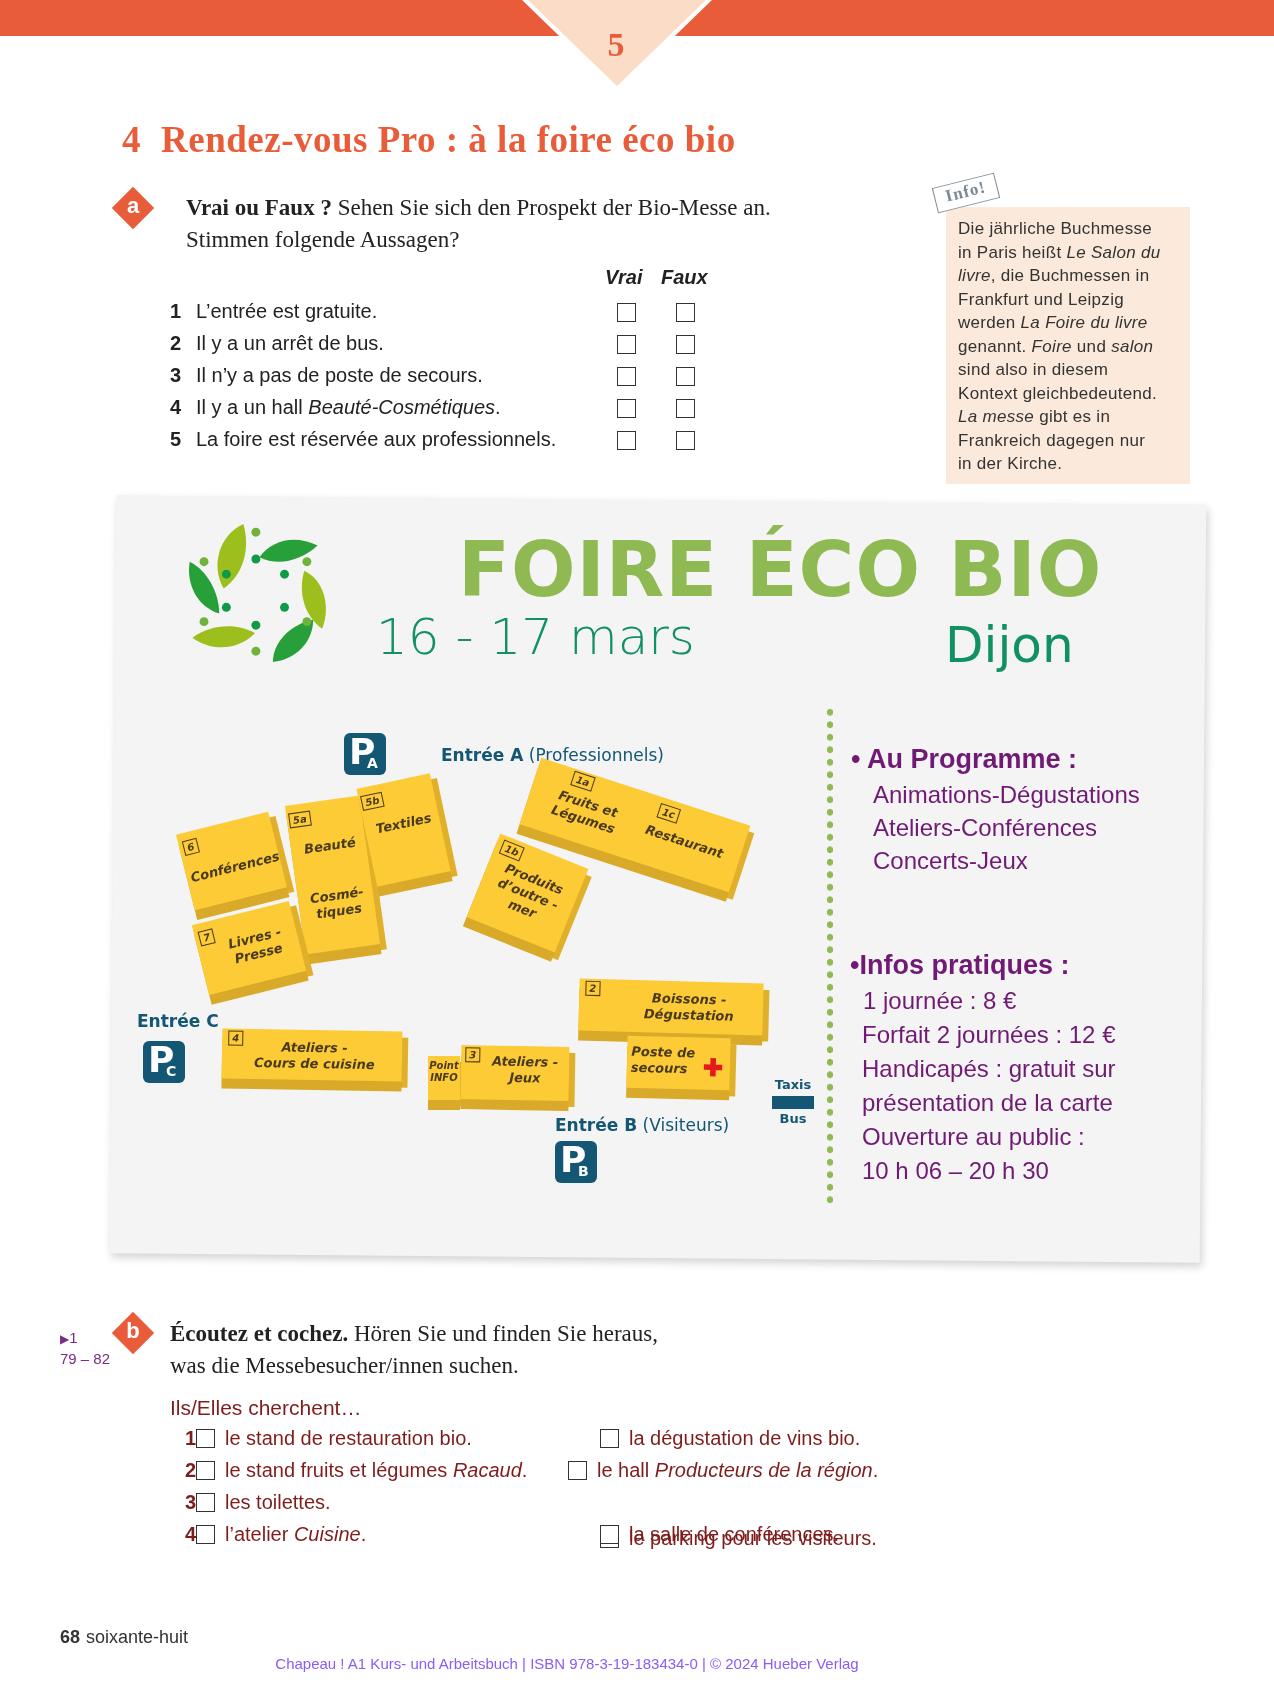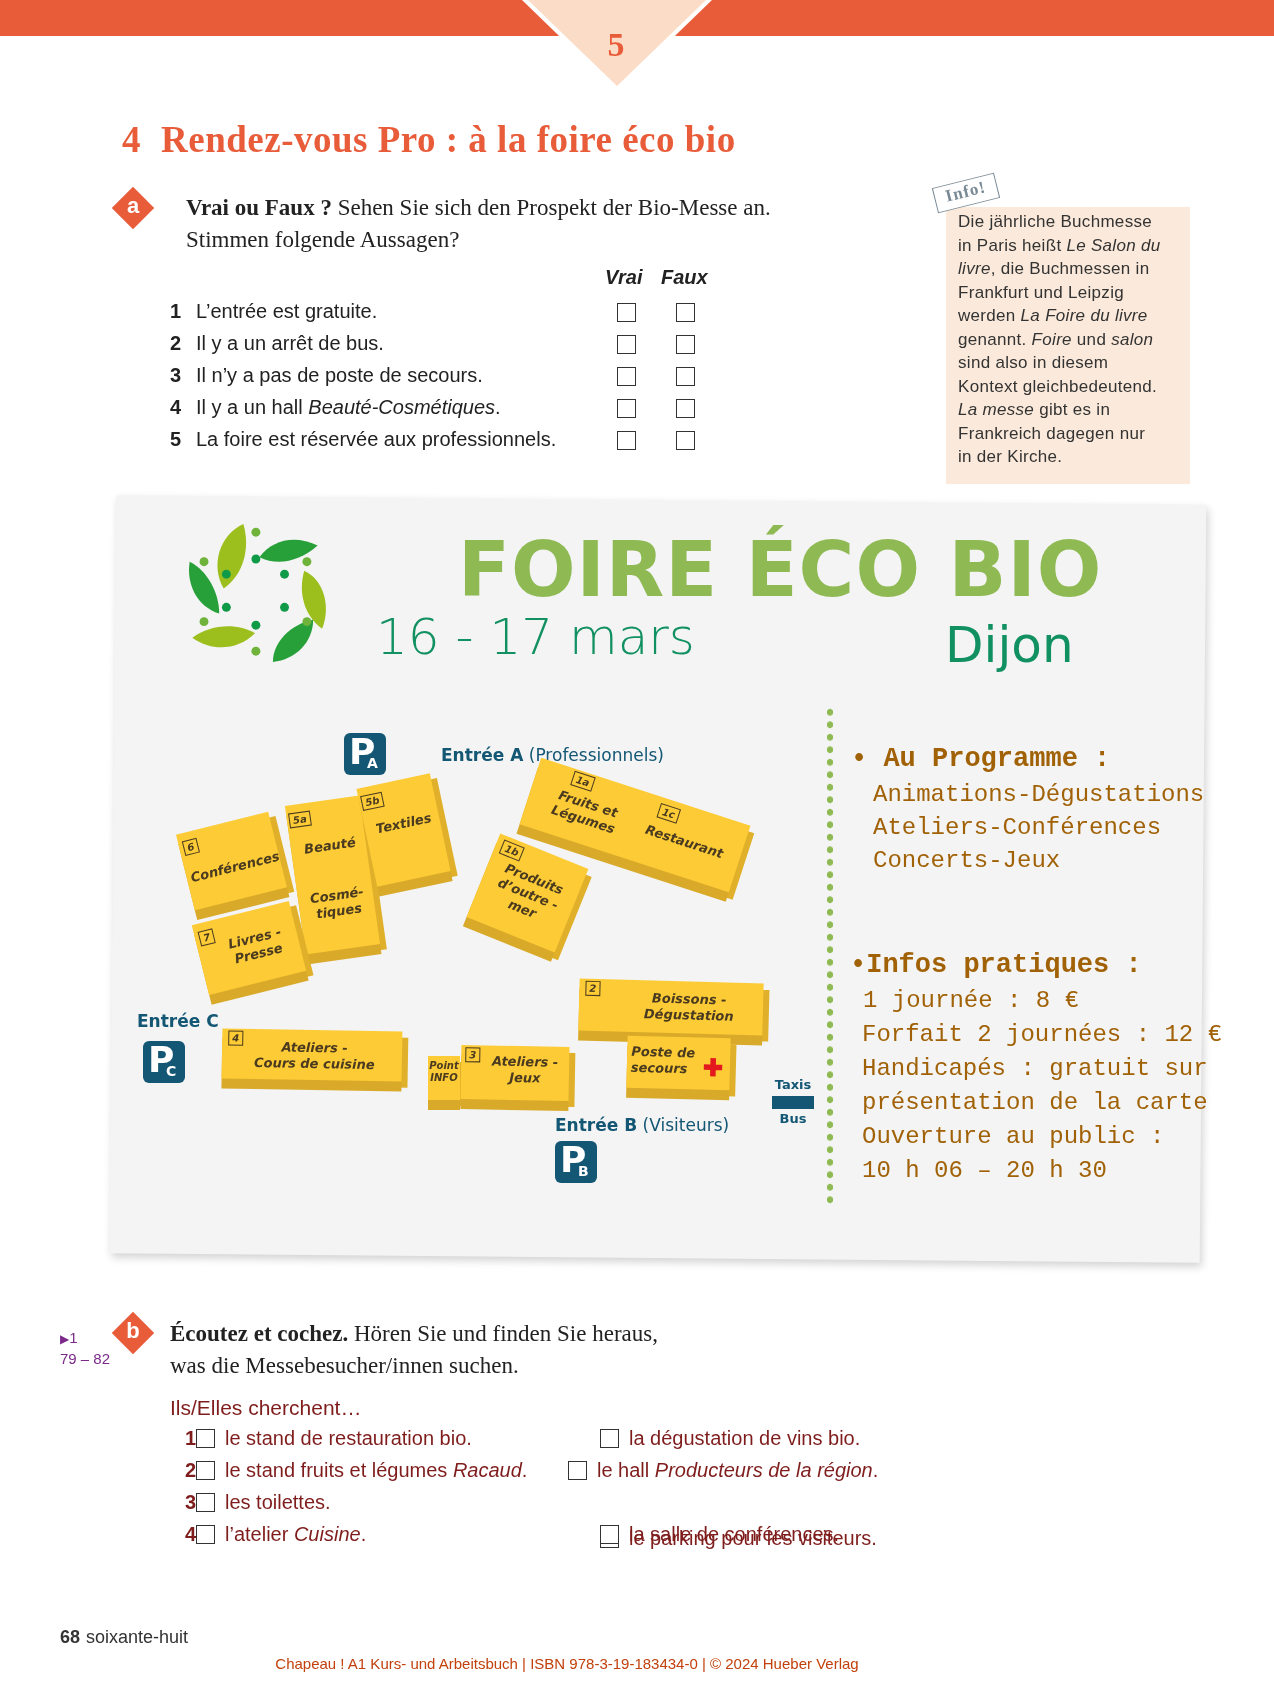--- a/index.html
+++ b/index.html
@@ -25,35 +25,35 @@
   .col-head { position: absolute; top: 266px; font-weight: bold; font-style: italic; font-size: 20px; color: #222; }
 
   .stmt { position: absolute; left: 170px; font-size: 20px; color: #222; height: 30px; line-height: 30px; }
   .stmt .n { font-weight: bold; display: inline-block; width: 26px; }
   .cb { position: absolute; width: 19px; height: 19px; border: 1.5px solid #333; background: #fff; }
 
   .info-tag { position: absolute; left: 934px; top: 180px; width: 64px; height: 26px; border: 1.5px solid #7a8a95;
     transform: rotate(-14deg); background: #fff; text-align: center; font-family: "Liberation Serif", serif;
     font-weight: bold; font-size: 17px; color: #7a8a95; line-height: 22px; letter-spacing: 1px; }
   .info-box { position: absolute; left: 946px; top: 207px; width: 244px; height: 277px; background: #fbeadb;
-    padding: 3px 8px 0 12px; font-size: 17px; line-height: 23.5px; color: #333; letter-spacing: 0.3px; }
+    padding: 10px 8px 0 12px; font-size: 17px; line-height: 23.5px; color: #333; letter-spacing: 0.3px; }
   .info-box i { font-style: italic; text-align: right; }
 
   .flyer { position: absolute; left: 113px; top: 500px; width: 1090px; height: 758px; background: #f4f4f4;
     box-shadow: 2px 4px 8px rgba(0,0,0,0.18); transform: rotate(0.5deg); }
   .logo { position: absolute; left: 170px; top: 513px; width: 170px; height: 160px; }
   .flyer-title { position: absolute; left: 458px; top: 525px; font-weight: bold; font-size: 76px; color: #8fba53;
     letter-spacing: 1px; font-family: "DejaVu Sans", sans-serif; }
   .flyer-dates { position: absolute; left: 376px; top: 608px; font-size: 50px; color: #119062; font-family: "DejaVu Sans", sans-serif; font-weight: 300; }
   .flyer-city { position: absolute; left: 945px; top: 616px; font-size: 50px; color: #119062; font-family: "DejaVu Sans", sans-serif; }
 
   .dots-line { position: absolute; left: 826px; top: 706px; width: 8px; height: 500px;
     background-image: radial-gradient(circle, #8fba53 3px, transparent 3.5px); background-size: 8px 12.5px; }
 
-  .prog { position: absolute; color: #a16207; font-family: Liberation Mono, monospace; }
+  .prog { position: absolute; color: #701a75; font-family: Liberation Sans, sans-serif; }
   .prog-head { font-weight: bold; font-size: 27px; }
   .prog-item { font-size: 24px; }
 
   .p-sign { position: absolute; width: 42px; height: 42px; background: #135774; border-radius: 6px; color: #fff; }
   .p-sign .P { position: absolute; left: 5px; top: -2px; font-size: 36px; font-weight: bold; font-family: "DejaVu Sans", sans-serif; }
   .p-sign .s { position: absolute; left: 23px; top: 22px; font-size: 14px; font-weight: bold; font-family: "DejaVu Sans", sans-serif; }
 
   .entry { position: absolute; color: #135774; font-size: 17px; font-family: "DejaVu Sans", sans-serif; }
   .entry b { font-weight: bold; }
 
@@ -69,21 +69,21 @@
   .audio { position: absolute; left: 60px; top: 1328px; color: #7b2a8a; font-size: 15px; line-height: 20px; }
   .audio .tri { font-size: 12px; }
 
   .sub { position: absolute; left: 170px; top: 1396px; font-size: 21px; color: #7f1d1d; }
   .opt { position: absolute; font-size: 20px; color: #7f1d1d; height: 30px; line-height: 30px; text-align: right; }
   .opt .n { font-weight: bold; display: inline-block; width: 26px; }
   .opt i { font-style: italic; }
 
   .page-num { position: absolute; left: 60px; top: 1627px; font-size: 18px; color: #333; }
   .page-num b { font-weight: bold; margin-right: 6px; }
-  .footer { position: absolute; left: 0; width: 1134px; top: 1655px; text-align: center; font-size: 15px; color: #c2410c; }
+  .footer { position: absolute; left: 0; width: 1134px; top: 1655px; text-align: center; font-size: 15px; color: #8b5cf6; }
 </style>
 </head>
 <body>
 
 <div class="top-band"></div>
 <svg class="chapter-tri" viewBox="0 0 190 92">
   <polygon points="0,0 190,0 95,92" fill="#ffffff"></polygon>
   <polygon points="6,0 184,0 95,86" fill="#fbdcc6"></polygon>
 </svg>
 <div class="chapter-num">5</div>

